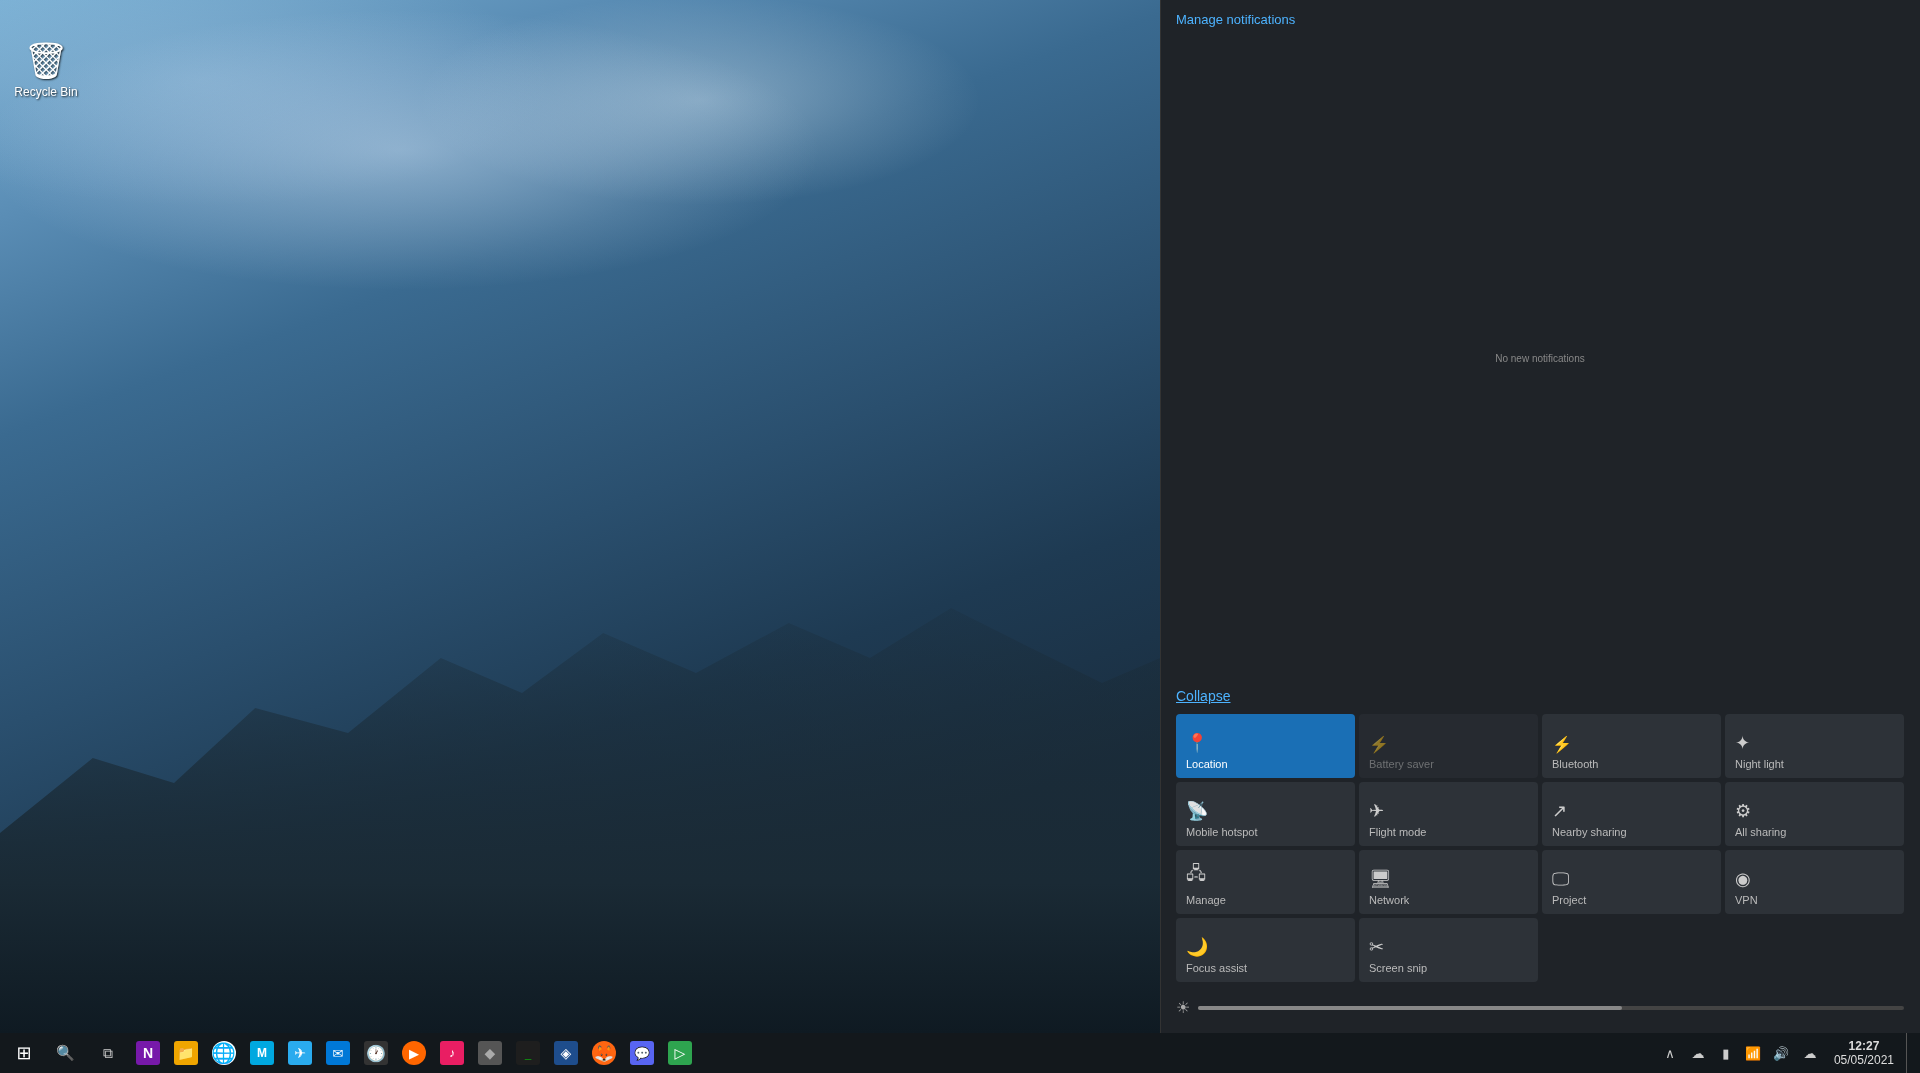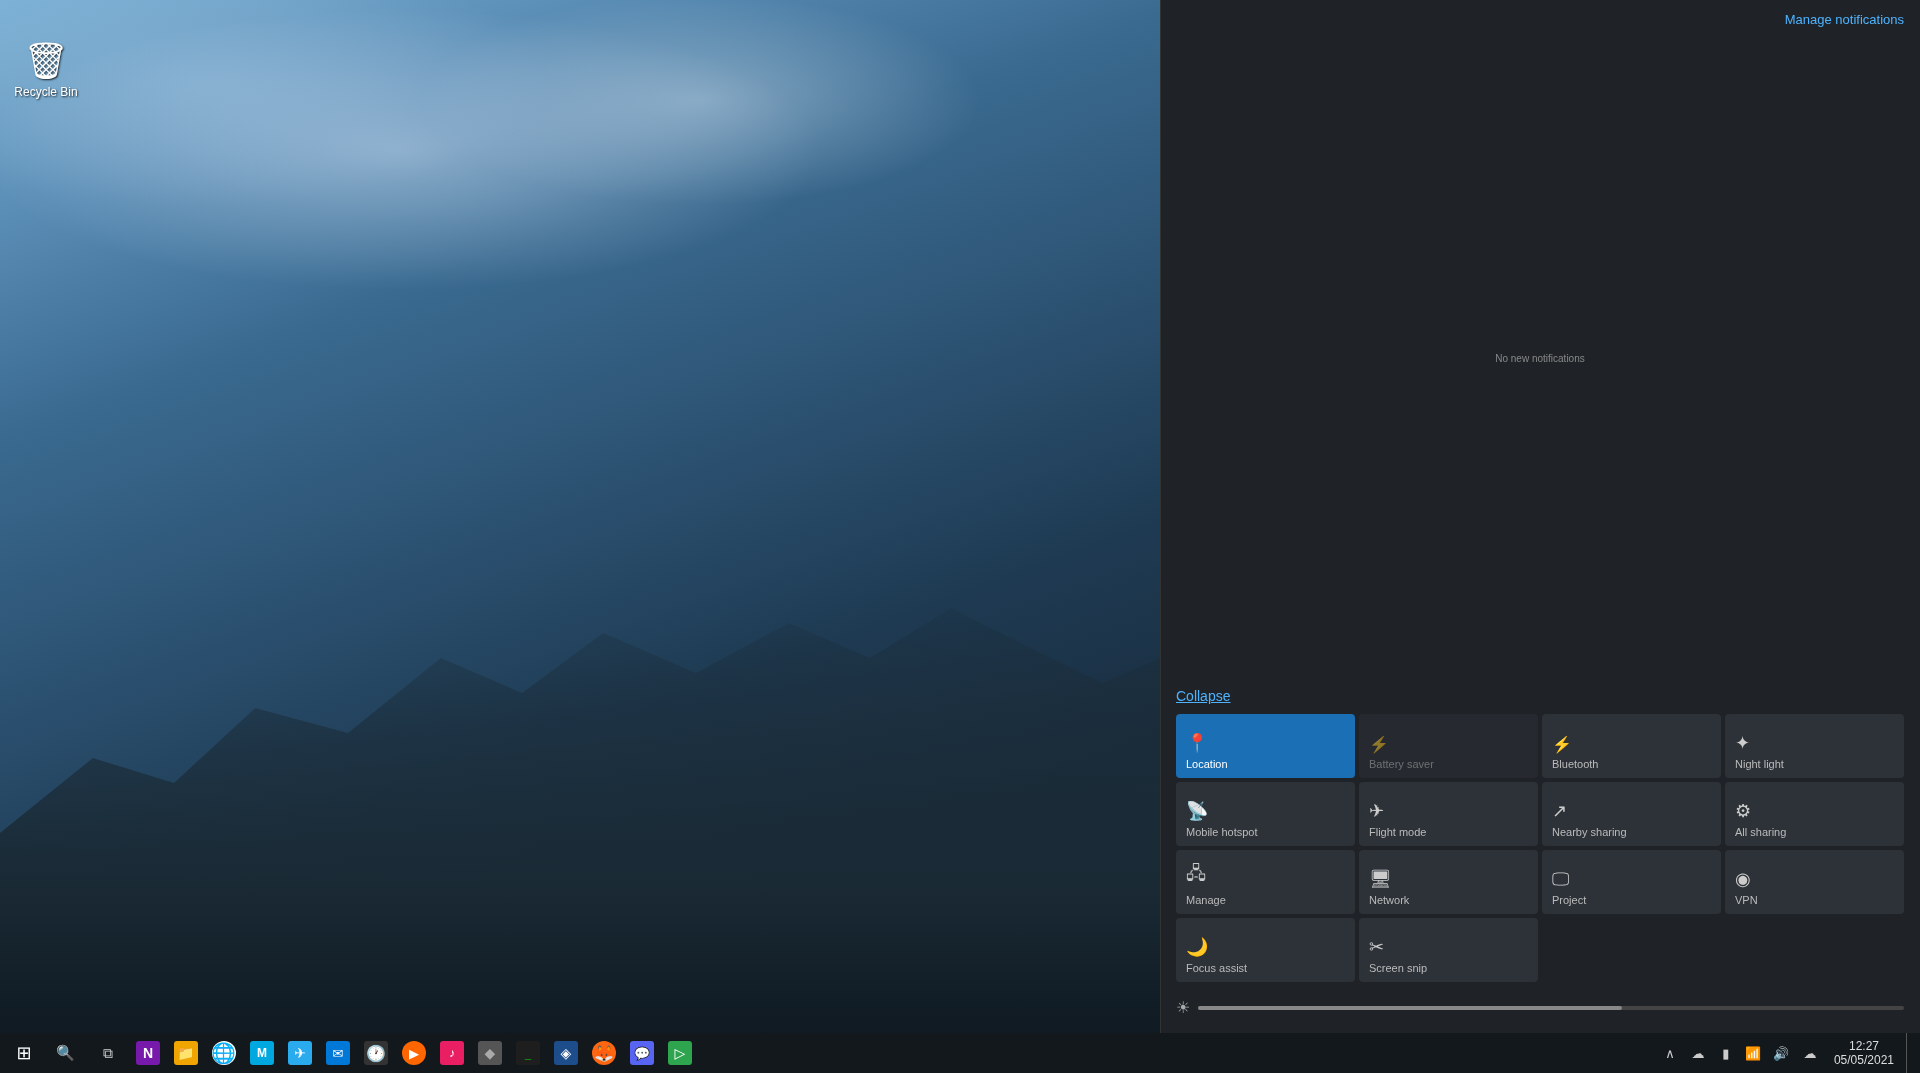--- a/index.html
+++ b/index.html
@@ -144,21 +144,20 @@
       right: 0;
       width: 760px;
       height: 1033px;
       background: #1f2328;
       display: flex;
       flex-direction: column;
       z-index: 50;
     }
 
     #manage-notifications {
-      text-align: right;
       padding: 12px 16px 8px;
       color: #4db3ff;
       font-size: 13px;
       cursor: pointer;
     }
 
     #notifications-area {
       flex: 1;
       display: flex;
       align-items: center;
@@ -411,19 +410,19 @@
 
   <div id="taskbar-right">
     <div class="tray-icon">∧</div>
     <div class="tray-icon">☁</div>
     <div class="tray-icon">▮</div>
     <div class="tray-icon">📶</div>
     <div class="tray-icon">🔊</div>
     <div class="tray-icon">☁</div>
 
     <div id="clock-area">
-      <div style="font-weight:normal;">12:27</div>
+      <div style="font-weight:bold;">12:27</div>
       <div>05/05/2021</div>
     </div>
 
     <div class="tray-icon" style="width:6px; border-left:1px solid #555;"></div>
   </div>
 </div>
 
 </body></html>

